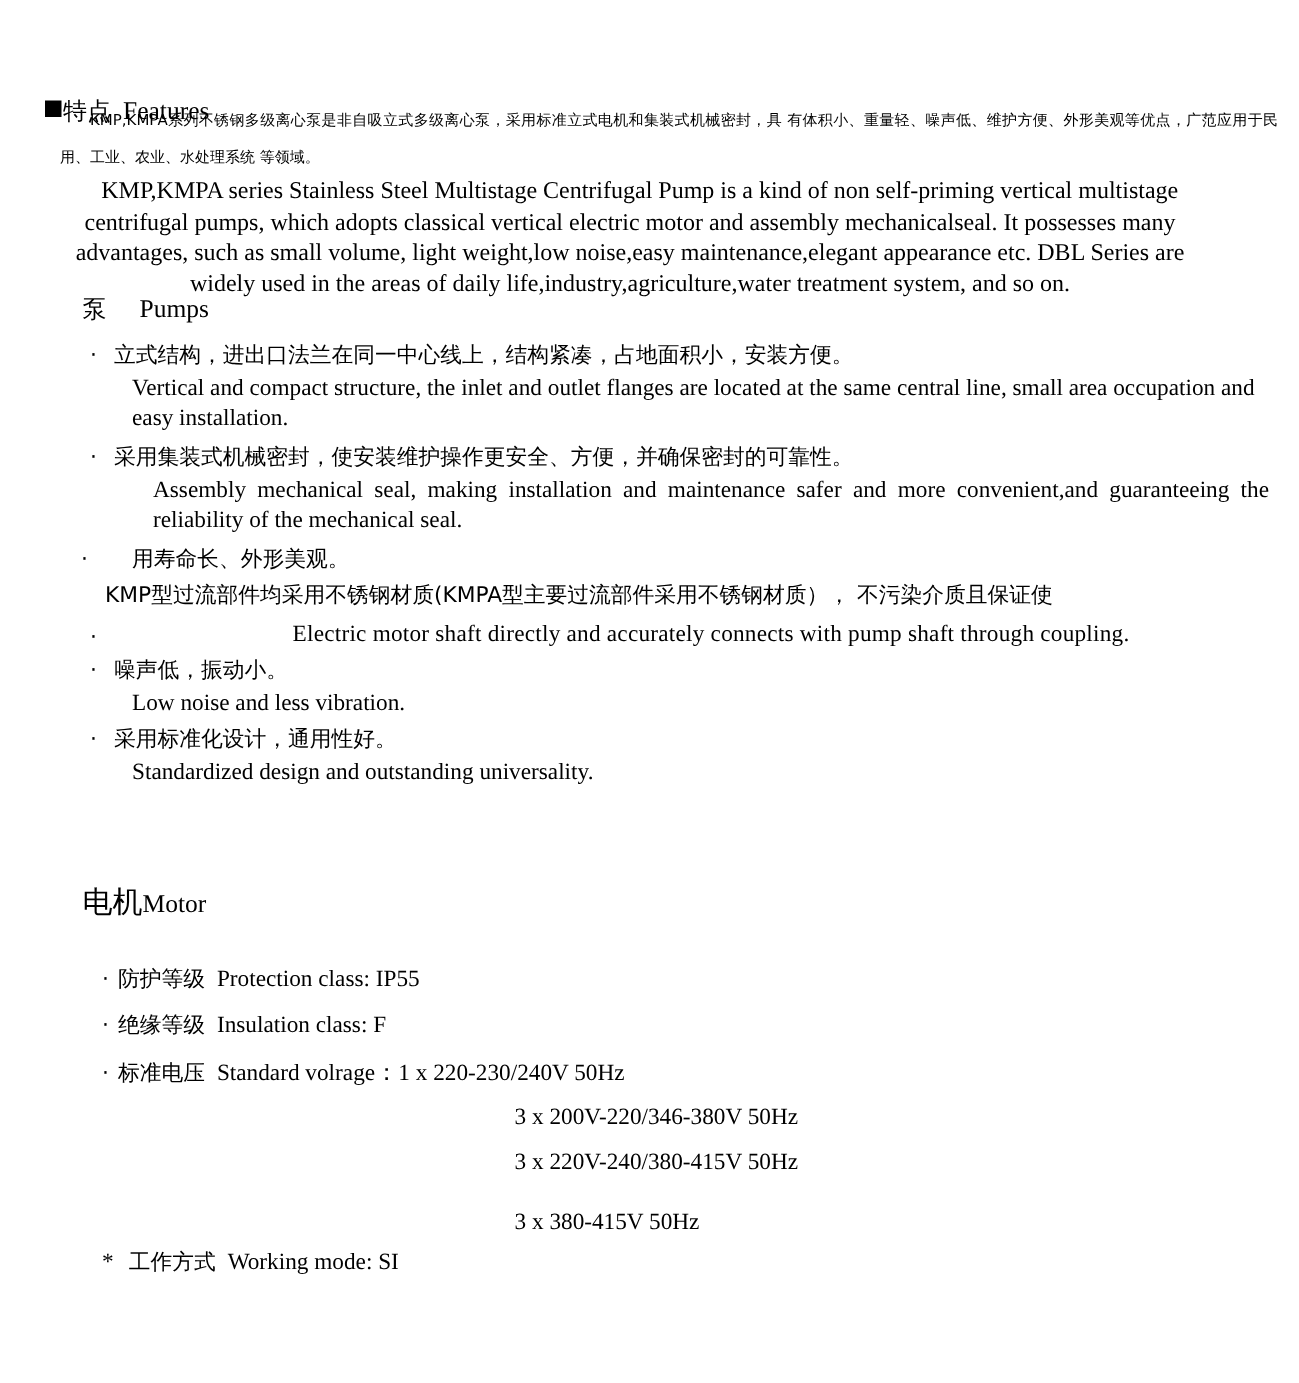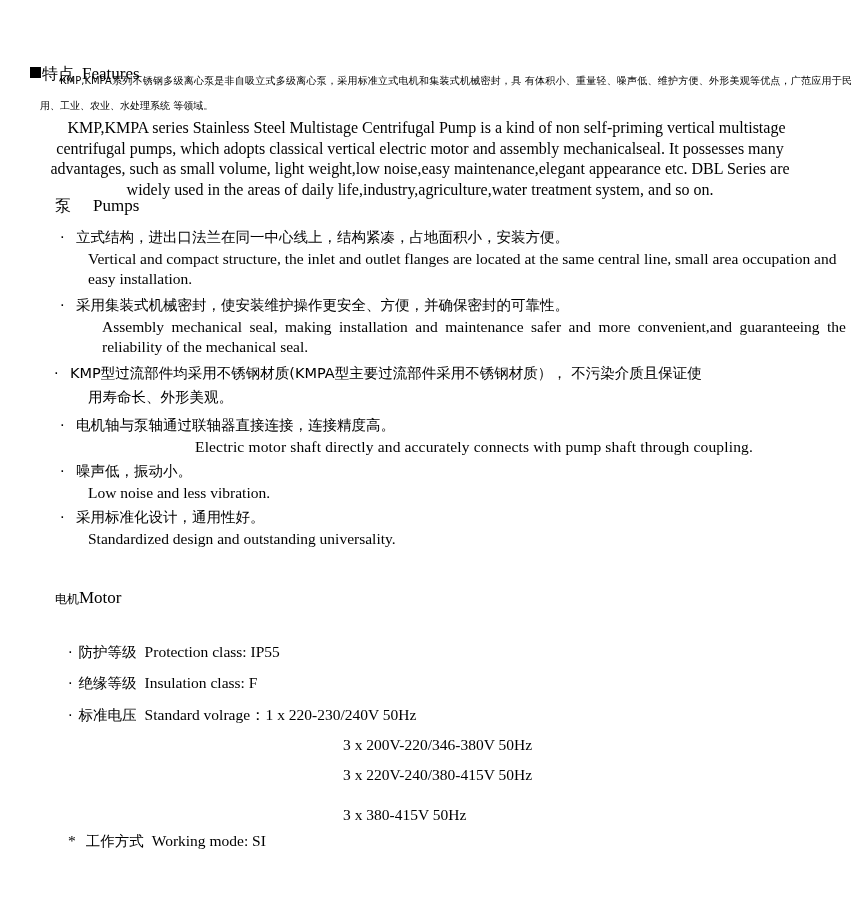--- a/index.html
+++ b/index.html
@@ -141,21 +141,21 @@
   
   .motor-head {
     position: absolute;
     left: 55px;
     top: 588px;
     font-size: 17px;
     white-space: nowrap;
   }
   .motor-head .cn {
     font-family: Liberation Mono, monospace;
-    font-size: 12px;
+    font-size: 20px;
   }
   .motor-head .en {
     font-family: "Liberation Serif", serif;
     font-size: 17px;
   }
 
   .motor-list {
     position: absolute;
     left: 68px;
     top: 643px;
@@ -233,27 +233,26 @@
     </div>
 
     <div class="bullet" style="margin-top:4px;">
       <span class="dot">·</span>
       <div class="b-cn">采用集装式机械密封，使安装维护操作更安全、方便，并确保密封的可靠性。</div>
       <div class="b-en just" style="padding-left:42px;padding-right:14px;">Assembly mechanical seal, making installation and maintenance safer and more convenient,and guaranteeing the reliability of the mechanical seal.</div>
     </div>
 
     <div class="bullet" style="margin-top:4px;">
       <span class="dot" style="left:-6px;">·</span>
+      <div class="b-cn cont">用寿命长、外形美观。</div>
       <div class="b-cn" style="padding-left:10px;">KMP型过流部件均采用不锈钢材质(KMPA型主要过流部件采用不锈钢材质）， 不污染介质且保证使</div>
-      <div class="b-cn cont">用寿命长、外形美观。</div>
     </div>
 
     <div class="bullet" style="margin-top:4px;">
       <span class="dot">·</span>
-      <div class="b-cn">电机轴与泵轴通过联轴器直接连接，连接精度高。</div>
       <div class="b-en" style="letter-spacing:0.15px;text-align:center;">Electric motor shaft directly and accurately connects with pump shaft through coupling.</div>
     </div>
 
     <div class="bullet" style="margin-top:2px;">
       <span class="dot">·</span>
       <div class="b-cn">噪声低，振动小。</div>
       <div class="b-en">Low noise and less vibration.</div>
     </div>
 
     <div class="bullet" style="margin-top:2px;">

